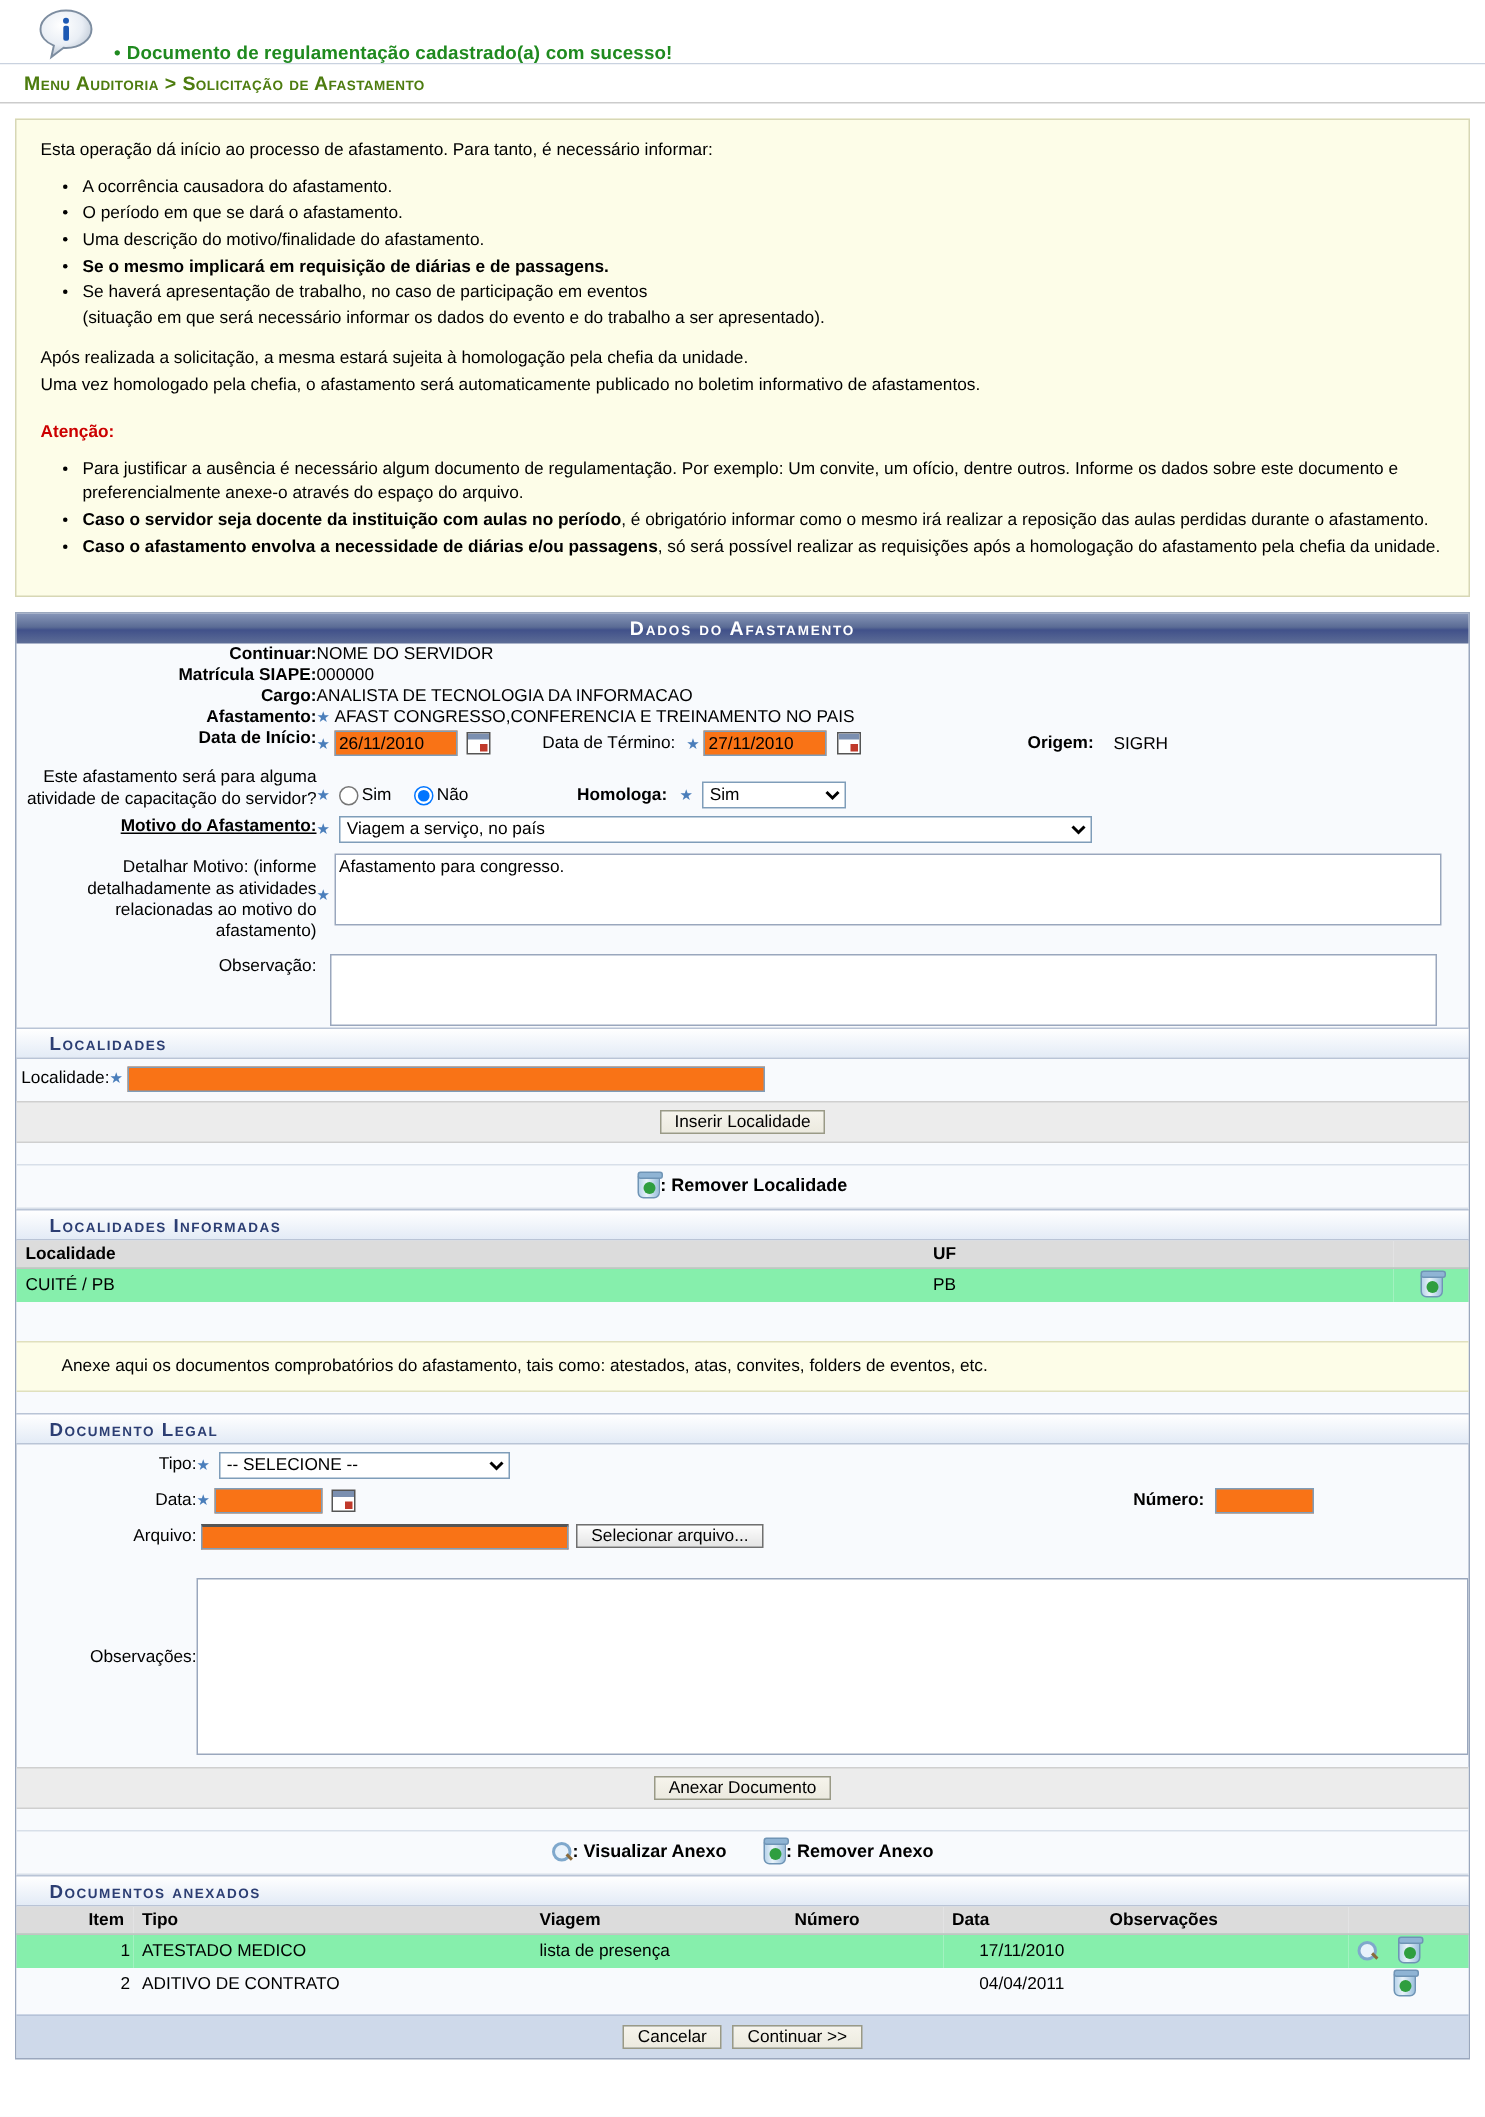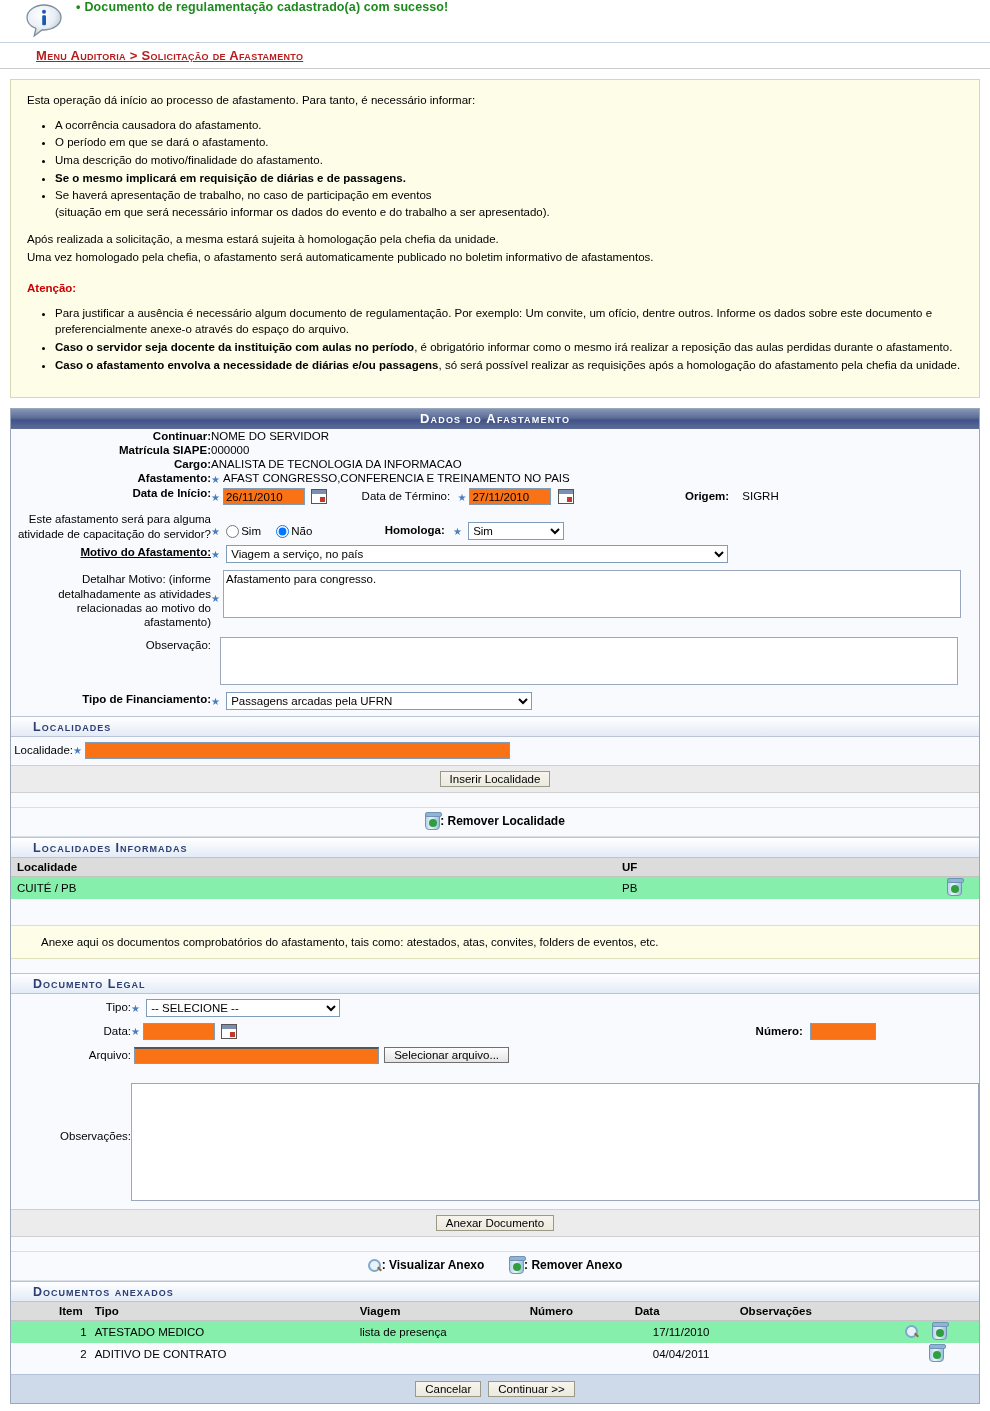--- a/index.html
+++ b/index.html
@@ -7,44 +7,43 @@
     margin: 0; padding: 0;
     background: #ffffff;
     font-family: "Liberation Sans", sans-serif;
     font-size: 11px;
     color: #000;
   }
   .page { width: 990px; position: relative; }
 
   
   .msg-bar {
-    display: flex; align-items: flex-start;
+    display: flex; align-items: flex-end;
     height: 43px;
     border-bottom: 1px solid #c9d2df;
     padding-left: 24px;
   }
   .info-icon { width: 40px; height: 40px; flex: 0 0 40px; position: relative; }
   .msg-text {
     color: #1f8a1f; font-weight: bold; font-size: 12.5px;
     margin-left: 12px; letter-spacing: .1px;
   }
   .msg-bullet { color: #1f8a1f; margin-right: 4px; }
 
   
   .breadcrumb {
     height: 26px; line-height: 26px;
-    padding-left: 36px;
-    color: #b91c1c;
+    padding-left: 16px;
+    color: #4d7c0f;
     font-variant: small-caps;
     font-weight: bold;
     font-size: 13px;
     letter-spacing: .3px;
     border-bottom: 1px solid #ccc;
     background: #fff;
-    text-decoration: underline;
   }
 
   
   .instructions {
     margin: 10px 10px 0 10px;
     background: #fdfde8;
     border: 1px solid #d7d7b5;
     padding: 12px 16px 14px 16px;
     line-height: 1.45;
     font-size: 11.5px;
@@ -322,29 +321,20 @@
       <tr>
         <td class="lblw" style="padding-top:8px;">Detalhar Motivo: (informe detalhadamente as atividades relacionadas ao motivo do afastamento)</td>
         <td class="val" style="padding-top:6px;">
           <span class="star" style="vertical-align:top;margin-top:22px;"></span><textarea class="ta" style="width: 738px; height: 48px;">Afastamento para congresso.</textarea>
         </td>
       </tr>
       <tr>
         <td class="lblw" style="padding-top:7px;font-weight:normal;">Observação:</td>
         <td class="val" style="padding-top:6px;">
           <span style="display:inline-block;width:9px;"></span><textarea class="ta" style="width: 738px; height: 48px;"></textarea>
-        </td>
-      </tr>
-      <tr>
-        <td class="lbl" style="padding-top:7px;">Tipo de Financiamento:</td>
-        <td class="val" style="padding-top:6px;padding-bottom:6px;">
-          <span class="star"></span>
-          <select class="sel" style="width:306px;">
-            <option>Passagens arcadas pela UFRN</option>
-          </select>
         </td>
       </tr>
     </tbody>
       </table>
 
     <div class="subsection">Localidades</div>
     <table class="form">
       <tbody>
           <tr>
         <td class="lblw" style="width:62px;text-align:right;padding-top:6px;padding-bottom:6px;">Localidade:</td>

